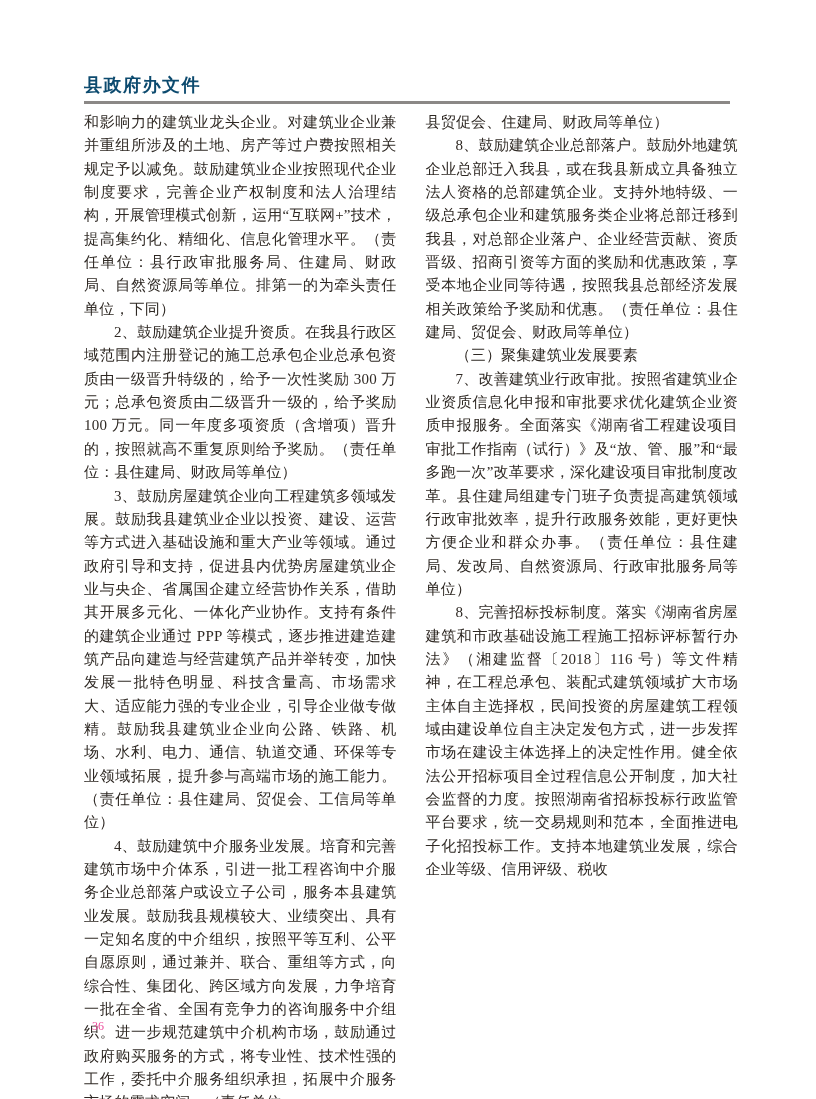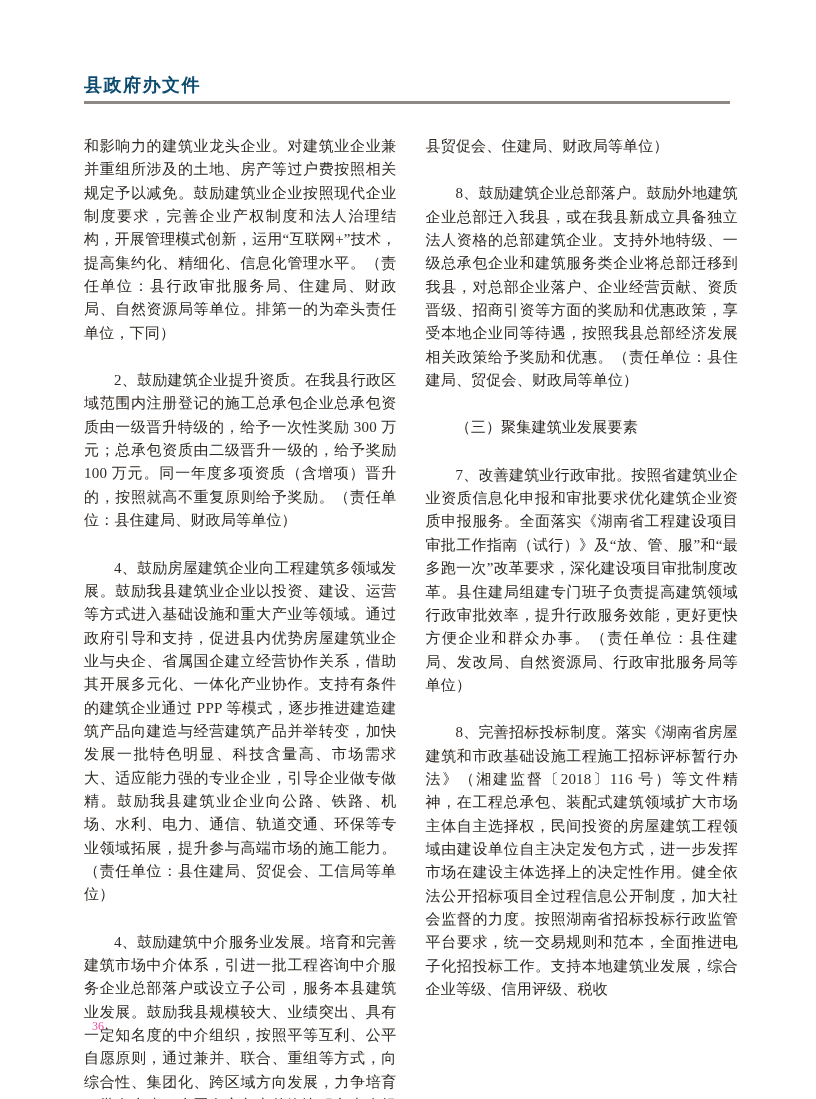--- a/index.html
+++ b/index.html
@@ -39,21 +39,21 @@
   }
   .col {
     width: 312.5px;
     font-size: 15px;
     line-height: 23.35px;
     text-align: justify;
     text-justify: inter-ideograph;
     color: #2e2823;
     letter-spacing: 0.2px;
   }
-  .col p { text-indent: 2em; margin-top: 24px; }
+  .col p { text-indent: 2em; }
   .col p.no-indent { text-indent: 0; }
   .page-number {
     position: absolute;
     left: 92px; top: 1019px;
     font-size: 12px;
     color: #ec4899;
   }
 </style>
 </head>
 <body>
@@ -62,21 +62,21 @@
 
   <div class="header-title">县政府办文件</div>
 
   <div class="header-rule"></div>
 
   <div class="columns">
 
     <div class="col">
       <p class="no-indent">和影响力的建筑业龙头企业。对建筑业企业兼并重组所涉及的土地、房产等过户费按照相关规定予以减免。鼓励建筑业企业按照现代企业制度要求，完善企业产权制度和法人治理结构，开展管理模式创新，运用“互联网+”技术，提高集约化、精细化、信息化管理水平。（责任单位：县行政审批服务局、住建局、财政局、自然资源局等单位。排第一的为牵头责任单位，下同）</p>
       <p>2、鼓励建筑企业提升资质。在我县行政区域范围内注册登记的施工总承包企业总承包资质由一级晋升特级的，给予一次性奖励 300 万元；总承包资质由二级晋升一级的，给予奖励 100 万元。同一年度多项资质（含增项）晋升的，按照就高不重复原则给予奖励。（责任单位：县住建局、财政局等单位）</p>
-      <p>4、鼓励房屋建筑企业向工程建筑多领域发展。鼓励我县建筑业企业以投资、建设、运营等方式进入基础设施和重大产业等领域。通过政府引导和支持，促进县内优势房屋建筑业企业与央企、省属国企建立经营协作关系，借助其开展多元化、一体化产业协作。支持有条件的建筑企业通过 PPP 等模式，逐步推进建造建筑产品向建造与经营建筑产品并举转变，加快发展一批特色明显、科技含量高、市场需求大、适应能力强的专业企业，引导企业做专做精。鼓励我县建筑业企业向公路、铁路、机场、水利、电力、通信、轨道交通、环保等专业领域拓展，提升参与高端市场的施工能力。（责任单位：县住建局、贸促会、工信局等单位）</p>
+      <p>3、鼓励房屋建筑企业向工程建筑多领域发展。鼓励我县建筑业企业以投资、建设、运营等方式进入基础设施和重大产业等领域。通过政府引导和支持，促进县内优势房屋建筑业企业与央企、省属国企建立经营协作关系，借助其开展多元化、一体化产业协作。支持有条件的建筑企业通过 PPP 等模式，逐步推进建造建筑产品向建造与经营建筑产品并举转变，加快发展一批特色明显、科技含量高、市场需求大、适应能力强的专业企业，引导企业做专做精。鼓励我县建筑业企业向公路、铁路、机场、水利、电力、通信、轨道交通、环保等专业领域拓展，提升参与高端市场的施工能力。（责任单位：县住建局、贸促会、工信局等单位）</p>
       <p>4、鼓励建筑中介服务业发展。培育和完善建筑市场中介体系，引进一批工程咨询中介服务企业总部落户或设立子公司，服务本县建筑业发展。鼓励我县规模较大、业绩突出、具有一定知名度的中介组织，按照平等互利、公平自愿原则，通过兼并、联合、重组等方式，向综合性、集团化、跨区域方向发展，力争培育一批在全省、全国有竞争力的咨询服务中介组织。进一步规范建筑中介机构市场，鼓励通过政府购买服务的方式，将专业性、技术性强的工作，委托中介服务组织承担，拓展中介服务市场的需求空间。（责任单位：</p>
     </div>
 
     <div class="col">
       <p class="no-indent">县贸促会、住建局、财政局等单位）</p>
       <p>8、鼓励建筑企业总部落户。鼓励外地建筑企业总部迁入我县，或在我县新成立具备独立法人资格的总部建筑企业。支持外地特级、一级总承包企业和建筑服务类企业将总部迁移到我县，对总部企业落户、企业经营贡献、资质晋级、招商引资等方面的奖励和优惠政策，享受本地企业同等待遇，按照我县总部经济发展相关政策给予奖励和优惠。（责任单位：县住建局、贸促会、财政局等单位）</p>
       <p>（三）聚集建筑业发展要素</p>
       <p>7、改善建筑业行政审批。按照省建筑业企业资质信息化申报和审批要求优化建筑企业资质申报服务。全面落实《湖南省工程建设项目审批工作指南（试行）》及“放、管、服”和“最多跑一次”改革要求，深化建设项目审批制度改革。县住建局组建专门班子负责提高建筑领域行政审批效率，提升行政服务效能，更好更快方便企业和群众办事。（责任单位：县住建局、发改局、自然资源局、行政审批服务局等单位）</p>
       <p>8、完善招标投标制度。落实《湖南省房屋建筑和市政基础设施工程施工招标评标暂行办法》（湘建监督〔2018〕116 号）等文件精神，在工程总承包、装配式建筑领域扩大市场主体自主选择权，民间投资的房屋建筑工程领域由建设单位自主决定发包方式，进一步发挥市场在建设主体选择上的决定性作用。健全依法公开招标项目全过程信息公开制度，加大社会监督的力度。按照湖南省招标投标行政监管平台要求，统一交易规则和范本，全面推进电子化招投标工作。支持本地建筑业发展，综合企业等级、信用评级、税收</p>
     </div>

